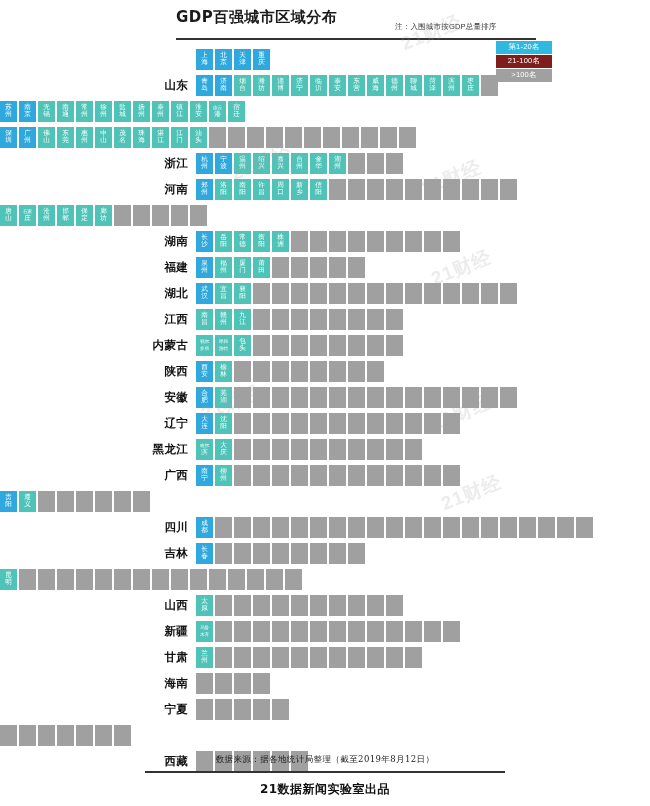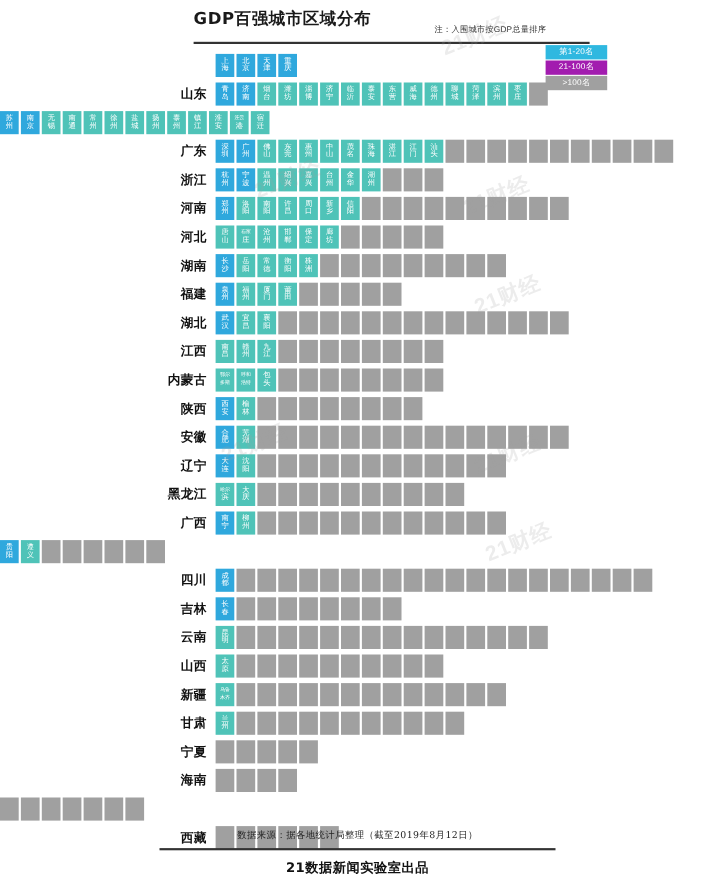--- a/index.html
+++ b/index.html
@@ -173,21 +173,21 @@
 <div id="page">
 
   <div class="header">
     <div class="title">GDP百强城市区域分布</div>
     <div class="note">注：入围城市按GDP总量排序</div>
     <div class="rule"></div>
   </div>
 
   <div class="legend" id="legend">
       <div class="legend-item" style="background: rgb(47, 184, 224);">第1-20名</div>
-      <div class="legend-item" style="background: #a21caf;">21-100名</div>
+      <div class="legend-item" style="background: #7f1d1d;">21-100名</div>
       <div class="legend-item" style="background: rgb(160, 160, 160);">&gt;100名</div>
     </div>
 
   <div class="chart" id="chart">
       <div class="row">
         <div class="row-label"></div>
         <div class="bars">
           <div class="cell" style="background: rgb(47, 168, 221);">
             <span>上</span>
             <span>海</span>
@@ -322,21 +322,20 @@
             <span style="font-size: 4.6px; line-height: 7.4px;">连云</span>
             <span style="font-size: 6.6px; line-height: 7.4px;">港</span>
           </div>
           <div class="cell" style="background: rgb(79, 195, 184);">
             <span>宿</span>
             <span>迁</span>
           </div>
         </div>
       </div>
       <div class="row">
-        <div class="row-label">广东</div>
         <div class="bars">
           <div class="cell" style="background: rgb(47, 168, 221);">
             <span>深</span>
             <span>圳</span>
           </div>
           <div class="cell" style="background: rgb(47, 168, 221);">
             <span>广</span>
             <span>州</span>
           </div>
           <div class="cell" style="background: rgb(79, 195, 184);">
@@ -465,21 +464,20 @@
           <div class="cell empty" style="background: rgb(160, 160, 160);"></div>
           <div class="cell empty" style="background: rgb(160, 160, 160);"></div>
           <div class="cell empty" style="background: rgb(160, 160, 160);"></div>
           <div class="cell empty" style="background: rgb(160, 160, 160);"></div>
           <div class="cell empty" style="background: rgb(160, 160, 160);"></div>
           <div class="cell empty" style="background: rgb(160, 160, 160);"></div>
           <div class="cell empty" style="background: rgb(160, 160, 160);"></div>
         </div>
       </div>
       <div class="row">
-        <div class="row-label">河北</div>
         <div class="bars">
           <div class="cell" style="background: rgb(79, 195, 184);">
             <span>唐</span>
             <span>山</span>
           </div>
           <div class="cell" style="background: rgb(79, 195, 184);">
             <span style="font-size: 4.6px; line-height: 7.4px;">石家</span>
             <span style="font-size: 6.6px; line-height: 7.4px;">庄</span>
           </div>
           <div class="cell" style="background: rgb(79, 195, 184);">
@@ -826,21 +824,20 @@
           <div class="cell empty" style="background: rgb(160, 160, 160);"></div>
           <div class="cell empty" style="background: rgb(160, 160, 160);"></div>
           <div class="cell empty" style="background: rgb(160, 160, 160);"></div>
           <div class="cell empty" style="background: rgb(160, 160, 160);"></div>
           <div class="cell empty" style="background: rgb(160, 160, 160);"></div>
           <div class="cell empty" style="background: rgb(160, 160, 160);"></div>
           <div class="cell empty" style="background: rgb(160, 160, 160);"></div>
         </div>
       </div>
       <div class="row">
-        <div class="row-label">云南</div>
         <div class="bars">
           <div class="cell" style="background: rgb(79, 195, 184);">
             <span>昆</span>
             <span>明</span>
           </div>
           <div class="cell empty" style="background: rgb(160, 160, 160);"></div>
           <div class="cell empty" style="background: rgb(160, 160, 160);"></div>
           <div class="cell empty" style="background: rgb(160, 160, 160);"></div>
           <div class="cell empty" style="background: rgb(160, 160, 160);"></div>
           <div class="cell empty" style="background: rgb(160, 160, 160);"></div>
@@ -911,32 +908,32 @@
           <div class="cell empty" style="background: rgb(160, 160, 160);"></div>
           <div class="cell empty" style="background: rgb(160, 160, 160);"></div>
           <div class="cell empty" style="background: rgb(160, 160, 160);"></div>
           <div class="cell empty" style="background: rgb(160, 160, 160);"></div>
           <div class="cell empty" style="background: rgb(160, 160, 160);"></div>
           <div class="cell empty" style="background: rgb(160, 160, 160);"></div>
           <div class="cell empty" style="background: rgb(160, 160, 160);"></div>
         </div>
       </div>
       <div class="row">
+        <div class="row-label">海南</div>
+        <div class="bars">
+          <div class="cell empty" style="background: rgb(160, 160, 160);"></div>
+          <div class="cell empty" style="background: rgb(160, 160, 160);"></div>
+          <div class="cell empty" style="background: rgb(160, 160, 160);"></div>
+          <div class="cell empty" style="background: rgb(160, 160, 160);"></div>
+        </div>
+      </div>
+      <div class="row">
         <div class="row-label">宁夏</div>
         <div class="bars">
           <div class="cell empty" style="background: rgb(160, 160, 160);"></div>
-          <div class="cell empty" style="background: rgb(160, 160, 160);"></div>
-          <div class="cell empty" style="background: rgb(160, 160, 160);"></div>
-          <div class="cell empty" style="background: rgb(160, 160, 160);"></div>
-          <div class="cell empty" style="background: rgb(160, 160, 160);"></div>
-        </div>
-      </div>
-      <div class="row">
-        <div class="row-label">海南</div>
-        <div class="bars">
           <div class="cell empty" style="background: rgb(160, 160, 160);"></div>
           <div class="cell empty" style="background: rgb(160, 160, 160);"></div>
           <div class="cell empty" style="background: rgb(160, 160, 160);"></div>
           <div class="cell empty" style="background: rgb(160, 160, 160);"></div>
         </div>
       </div>
       <div class="row">
         <div class="bars">
           <div class="cell empty" style="background: rgb(160, 160, 160);"></div>
           <div class="cell empty" style="background: rgb(160, 160, 160);"></div>

